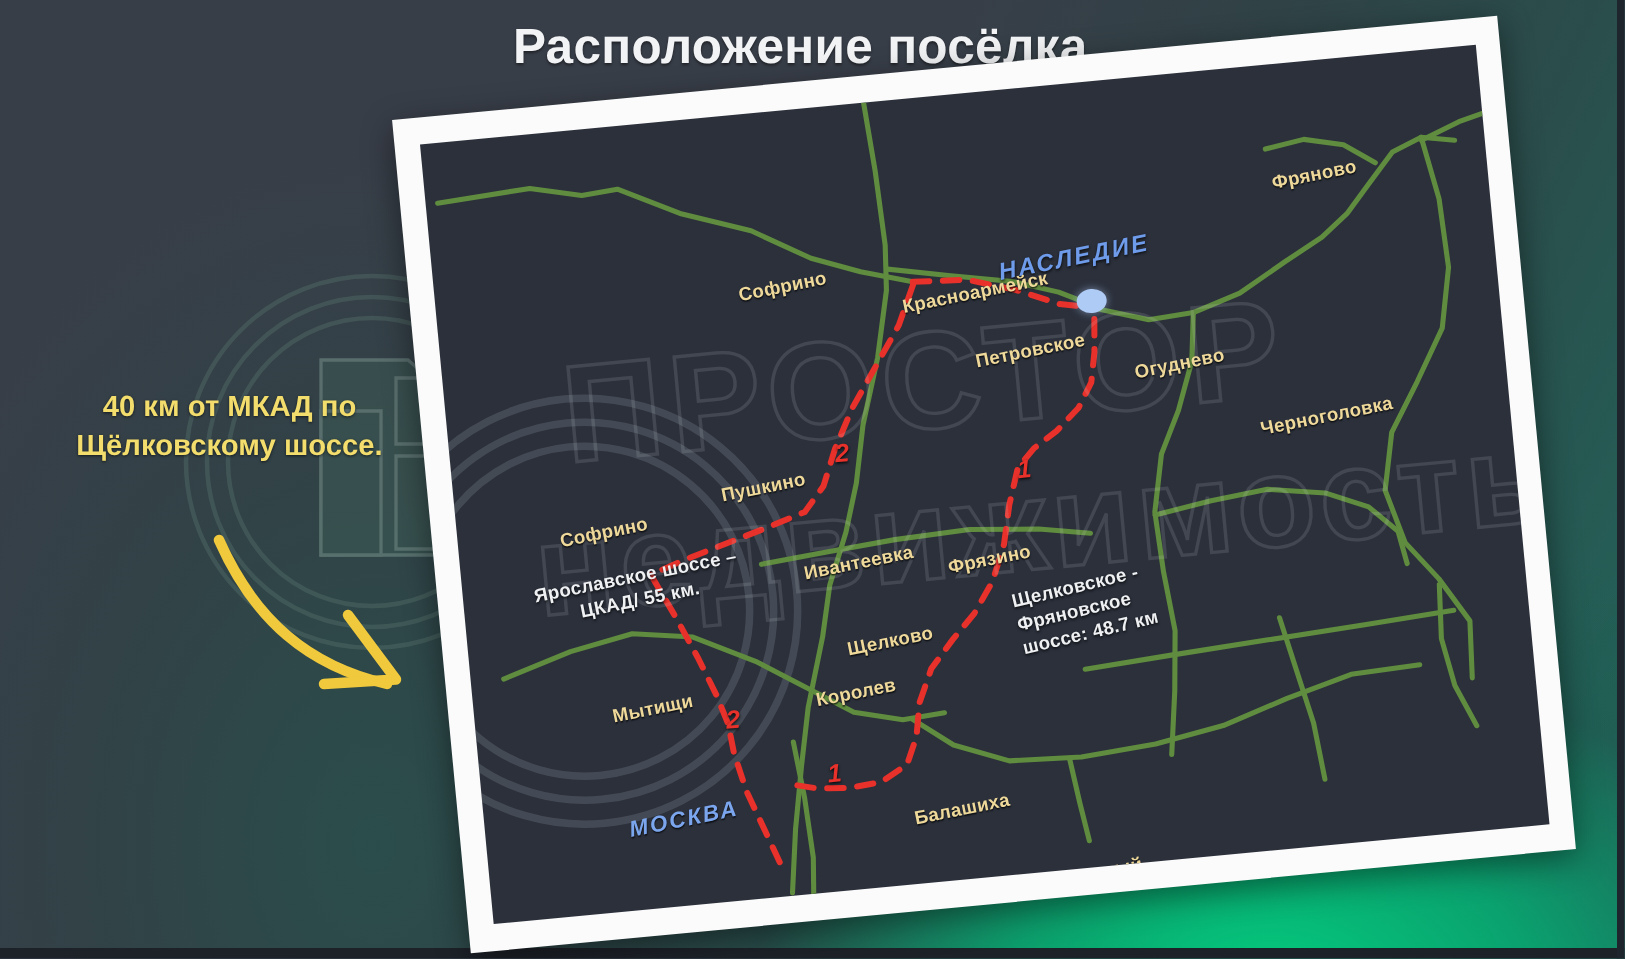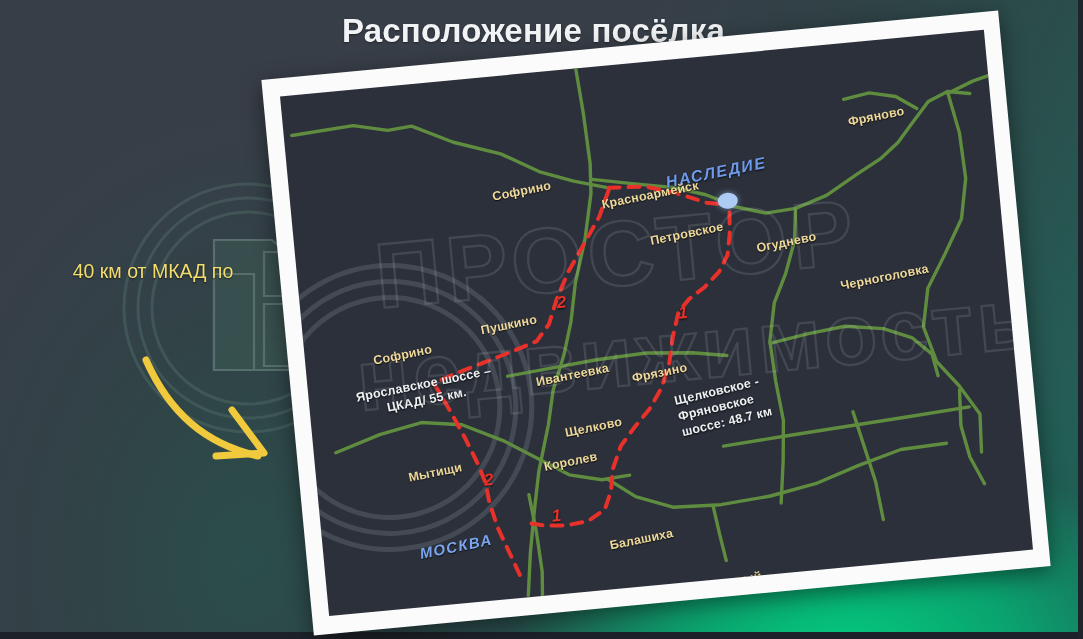--- a/index.html
+++ b/index.html
@@ -34,21 +34,21 @@
     color:#f2f3f5;
     font-size:33px;font-weight:700;letter-spacing:.2px;
     text-shadow:0 1px 2px rgba(0,0,0,.45);
   }
 
   
   #callout{
     position:absolute;left:22px;top:258px;width:262px;
     text-align:center;
     color:#f3dd6d;
-    font-size:19.5px;line-height:26px;font-weight:400;
+    font-size:19.5px;line-height:26px;font-weight:700;
     text-shadow:0 1px 2px rgba(0,0,0,.6);
   }
   #arrow{position:absolute;left:140px;top:352px;width:150px;height:115px;}
 
   
   #photo{
     position:absolute;left:286px;top:44px;width:740px;height:558px;
     transform:rotate(-5.4deg);
     background:#fbfbfb;
     padding:18px 16px 18px 17px;
@@ -102,20 +102,21 @@
     <path d="M146 74 h36 v44 h-36 z"></path>
     <path d="M146 126 h36 v62 h-36 z"></path>
   </g>
   <rect x="186" y="46" width="26" height="200" fill="#d8dcd6" opacity=".55"></rect>
 </svg>
 
 <div id="title">Расположение посёлка</div>
 
 <div id="callout">
   <div>40 км от МКАД по</div>
+  <div>Щёлковскому шоссе.</div>
 </div>
 
 <svg id="arrow" viewBox="0 0 150 115">
   <path d="M6 8 C 30 62, 66 92, 118 104" fill="none" stroke="#f0c93c" stroke-width="7" stroke-linecap="round"></path>
   <path d="M92 58 L124 101 L76 104" fill="none" stroke="#f0c93c" stroke-width="7" stroke-linecap="round" stroke-linejoin="round"></path>
 </svg>
 
 <div id="photo">
   <div id="mapcanvas">
 

